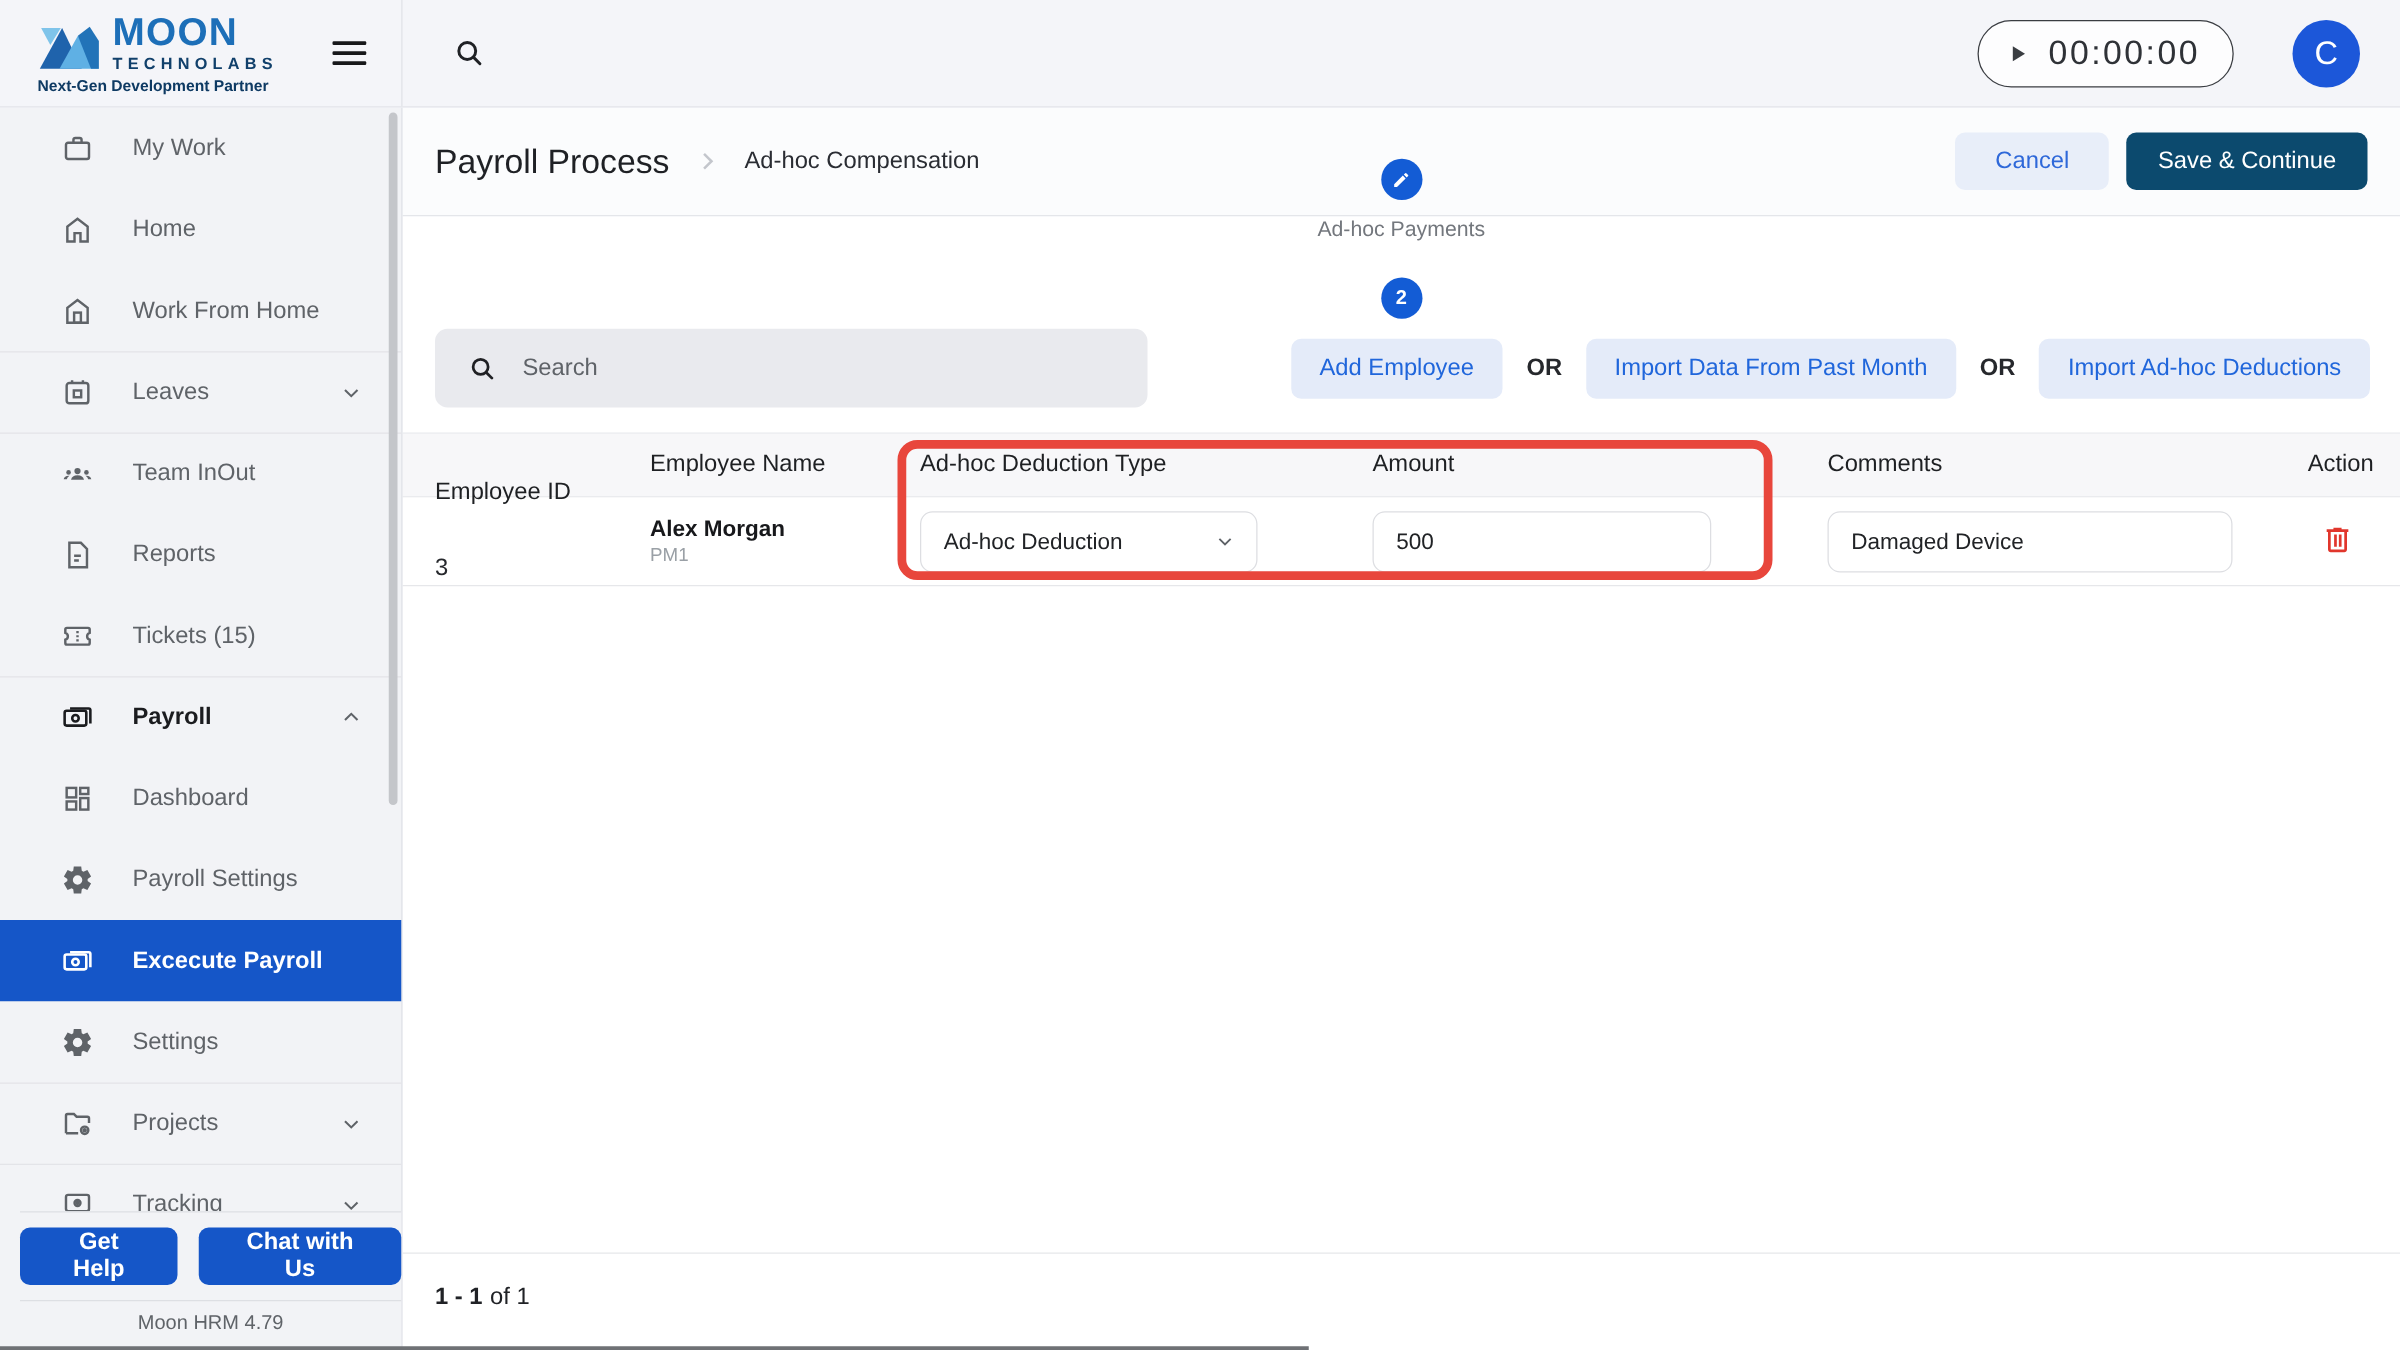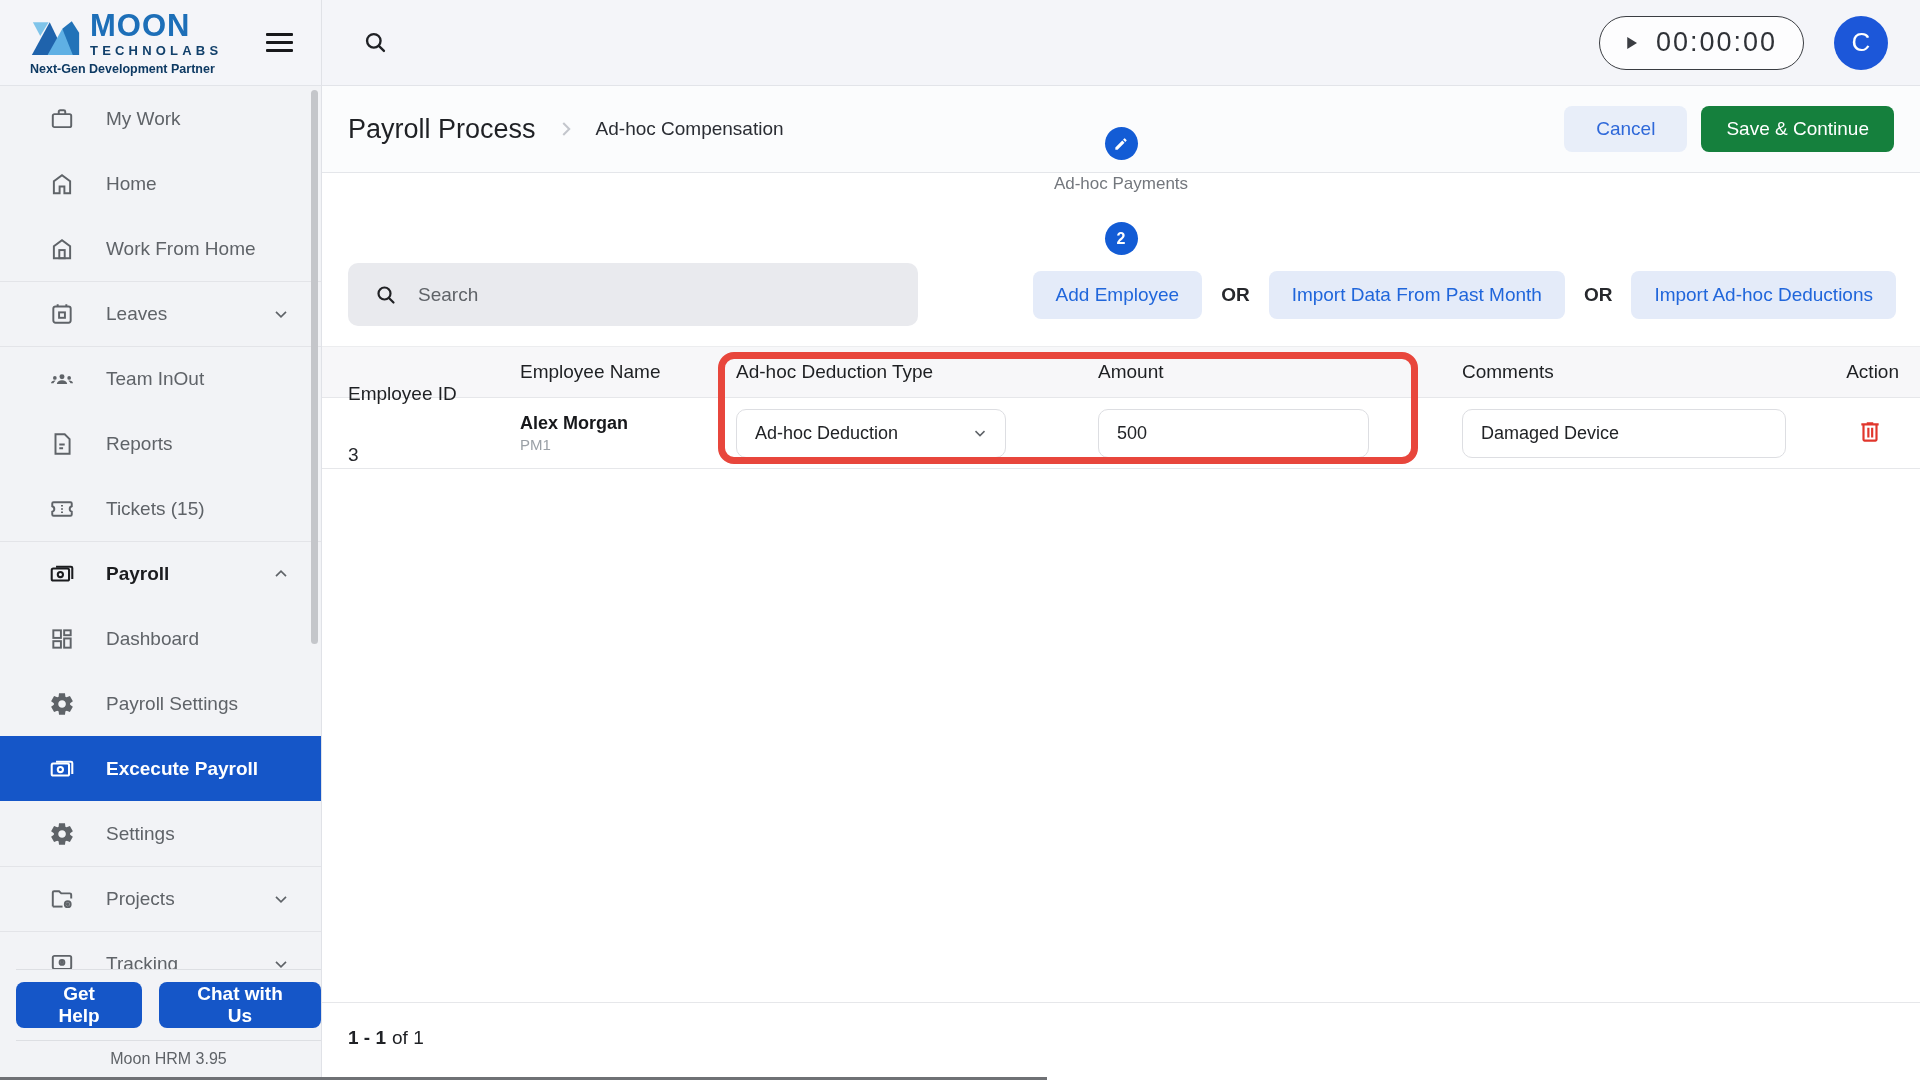--- a/index.html
+++ b/index.html
@@ -17,21 +17,21 @@
     align-items:center;justify-content:space-between;padding:0 24px 0 30px;}
   .logo{display:flex;flex-direction:column;}
   .logo-top{display:flex;align-items:flex-end;gap:8px;}
   .logo-texts{display:flex;flex-direction:column;line-height:1;}
   .logo-moon{font-size:31px;font-weight:bold;color:#1D6FB8;letter-spacing:1px;}
   .logo-tech{font-size:13px;font-weight:600;color:#11406B;letter-spacing:4.2px;margin-top:3px;}
   .logo-tag{font-size:12.5px;font-weight:bold;color:#0E3A63;margin-top:5px;}
   .hamburger{display:flex;flex-direction:column;gap:5px;cursor:pointer;padding:4px;}
   .hamburger span{width:27px;height:3.2px;background:#17181B;border-radius:1px;}
   .top-search{margin-left:40px;cursor:pointer;}
-  .top-right{margin-left:auto;display:flex;align-items:flex-end;gap:30px;padding-right:32px;}
+  .top-right{margin-left:auto;display:flex;align-items:flex-end;gap:47px;padding-right:32px;}
   .timer-pill{display:flex;align-items:center;gap:16px;height:54px;padding:0 26px 0 22px;
     border:1.6px solid #3A3D42;border-radius:999px;background:#FDFDFE;cursor:pointer;}
   .timer-text{font-size:27px;color:#2F3237;letter-spacing:2px;font-weight:500;}
   .avatar{width:54px;height:54px;border-radius:50%;background:#1C57D9;color:#fff;
     display:flex;align-items:center;justify-content:center;font-size:26px;font-weight:500;cursor:pointer;}
 
   
   .sidebar{position:absolute;top:86px;left:0;width:322px;bottom:0;background:#F2F3F6;
     border-right:1px solid #E0E2E7;z-index:4;}
   .nav-item{height:65px;display:flex;align-items:center;padding-left:49px;gap:31px;
@@ -53,21 +53,21 @@
   
   .main{position:absolute;left:322px;top:86px;right:0;bottom:0;background:#fff;}
   .page-header{height:87px;background:#FBFCFD;border-bottom:1px solid #E4E6EA;
     display:flex;align-items:center;padding:0 26px;}
   .page-title{font-size:27px;font-weight:500;color:#1F2125;}
   .crumb-sep{margin:0 19px;color:#C3C6CC;}
   .crumb{font-size:19px;color:#2A2D33;}
   .header-actions{margin-left:auto;display:flex;gap:14px;}
   .btn-cancel{height:46px;padding:0 32px;background:#E8EEF9;color:#2E68D9;border:none;
     border-radius:8px;font-size:19px;font-family:inherit;cursor:pointer;}
-  .btn-save{height:46px;padding:0 25px;background:#15803d;color:#fff;border:none;
+  .btn-save{height:46px;padding:0 25px;background:#0c4a6e;color:#fff;border:none;
     border-radius:8px;font-size:19px;font-weight:500;font-family:inherit;cursor:pointer;}
 
   .stepper{height:70px;display:flex;align-items:center;justify-content:center;gap:14px;flex-direction:column;}
   .step-circle{width:33px;height:33px;border-radius:50%;background:#135CD5;color:#fff;
     display:flex;align-items:center;justify-content:center;font-size:16px;font-weight:bold;flex:0 0 33px;cursor:pointer;}
   .step-label-muted{font-size:17px;color:#73777D;cursor:pointer;}
   .step-label-active{font-size:17px;color:#1F2226;font-weight:bold;}
   .step-arrow{color:#9AA0A6;margin:0 22px;}
 
   .toolbar{margin-top:20px;display:flex;align-items:center;padding:0 24px 0 26px;}
@@ -293,21 +293,21 @@
     </svg>
   </div>
 
   <div class="sb-thumb"></div>
 
   <div class="side-footer">
     <div class="help-row">
       <button class="help-btn">Get Help</button>
       <button class="help-btn">Chat with Us</button>
     </div>
-    <div class="version-row">Moon HRM 3.95</div>
+    <div class="version-row">Moon HRM 4.79</div>
   </div>
 </nav>
 
 <div class="main">
 
   <div class="page-header">
     <span class="page-title">Payroll Process</span>
     <svg class="crumb-sep" width="22" height="22" viewBox="0 0 24 24" fill="none" stroke="#C3C6CC" stroke-width="2.2">
       <path d="M9 5.5l6.5 6.5L9 18.5"></path>
     </svg>

